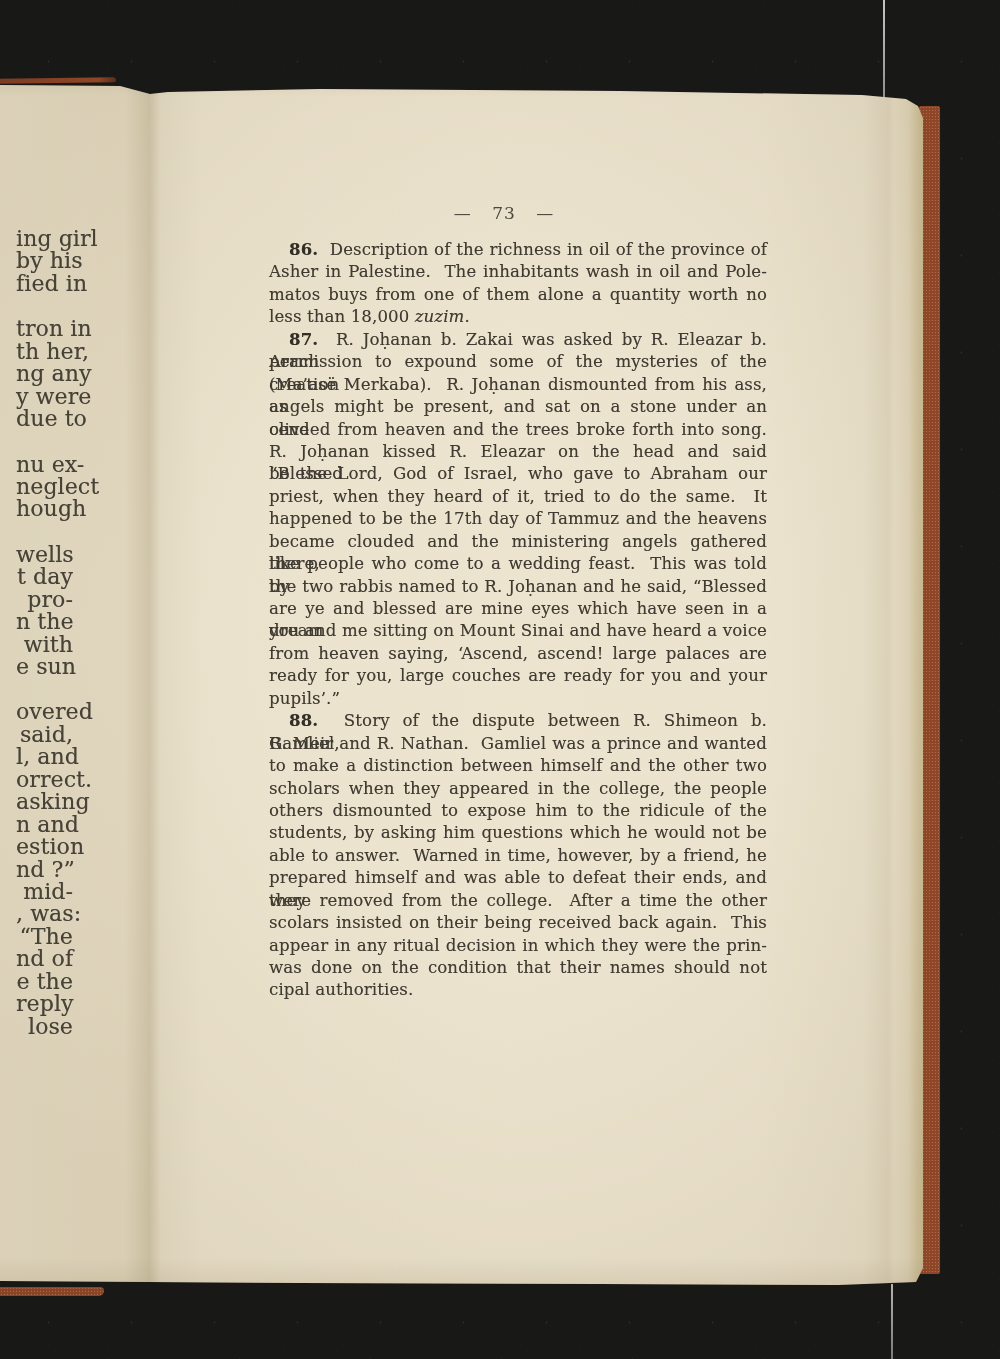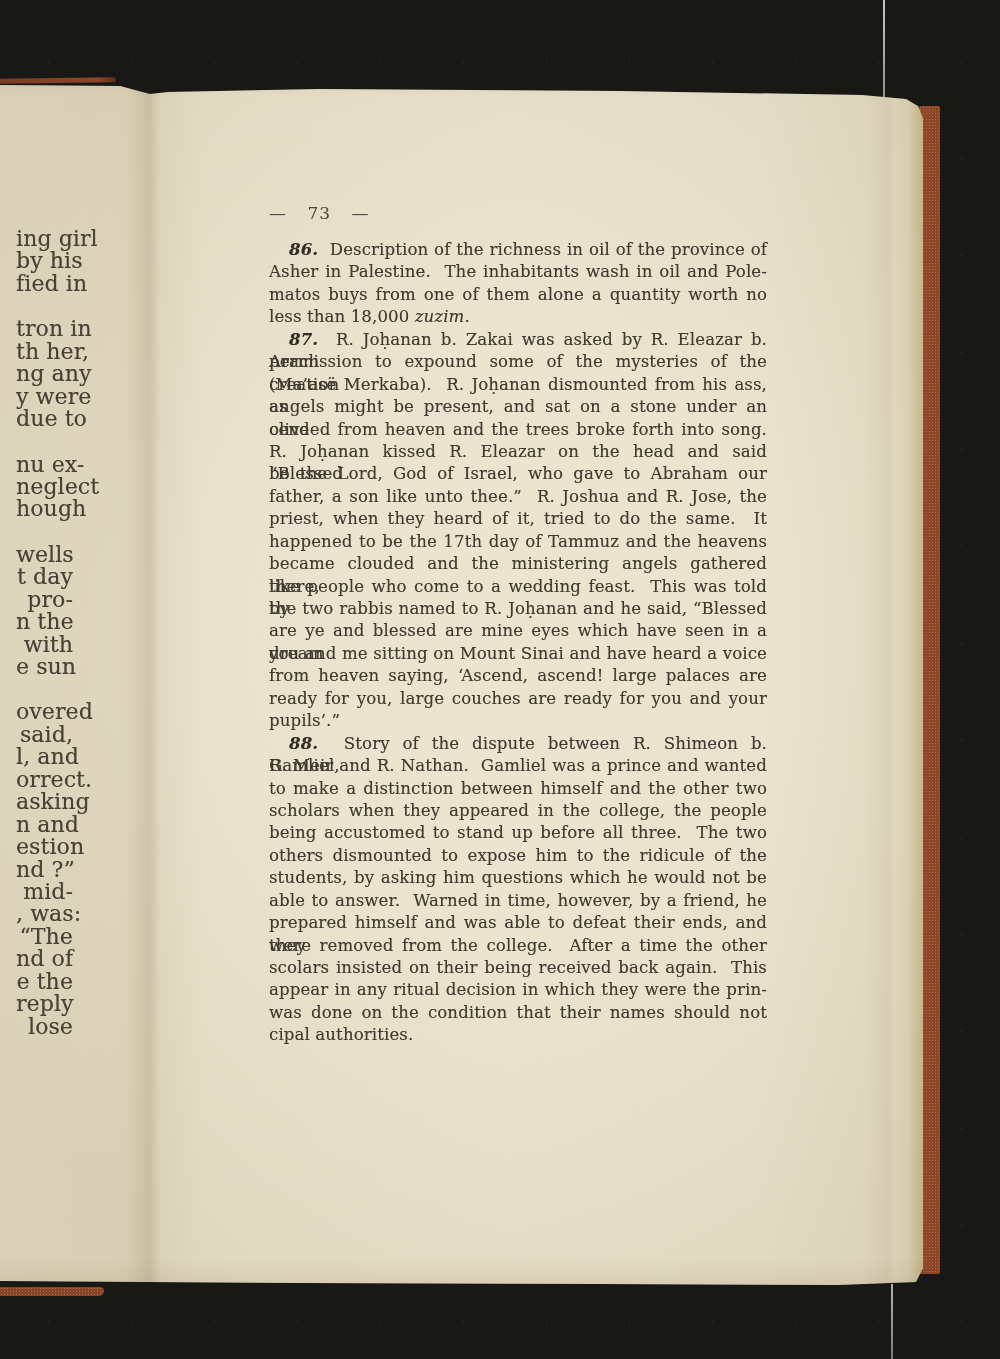--- a/index.html
+++ b/index.html
@@ -74,40 +74,41 @@
     text-align: right;
     font-size: 22px; line-height: 22.45px;
     color: #474237;
     letter-spacing: 0.1px;
     text-shadow: 0.2px 0.2px 0.3px rgba(64,58,46,0.45);
   }
   .frag-group { margin-bottom: 23px; }
   .frag-line { height: 22.45px; white-space: nowrap; overflow: visible; }
   
   .page-number {
-    position: absolute; left: 269px; top: 203px; width: 498px;
+    position: absolute; left: 255px; top: 203px; width: 498px;
+    text-align: center;
     font-size: 17px; color: #4c473d;
     word-spacing: 14px; letter-spacing: 1px;
   }
   
   .text-block {
     position: absolute; left: 269px; top: 239px; width: 498px;
     font-size: 16.5px; line-height: 22.45px;
     color: #403b32;
     letter-spacing: 0.15px;
     text-shadow: 0.2px 0.2px 0.3px rgba(64,58,46,0.45);
   }
   .line {
     height: 22.45px;
     text-align: justify;
     text-align-last: justify;
   }
   .line.last { text-align: left; text-align-last: left; }
   .line.indent { text-indent: 20px; }
-  .bold { font-weight: 700; color: #332f27; font-style: italic; }
+  .bold { font-weight: 700; color: #332f27; }
   .italic { font-style: italic; }
 </style>
 </head>
 <body>
 
 <div class="photo">
   <div class="string-top"></div>
   <div class="string-bottom"></div>
   <div class="cover-right"></div>
   <div class="cover-top-left"></div>
@@ -170,38 +171,36 @@
         <div class="line last"><span>less than 18,000 </span><span class="italic">zuzim</span><span>.</span></div>
       </div>
       <div>
         <div class="line indent"><span class="bold">87.</span><span>&nbsp; R. Joḥanan b. Zakai was asked by R. Eleazar b. Arach</span></div>
         <div class="line"><span>permission to expound some of the mysteries of the creation</span></div>
         <div class="line"><span>(Ma’asë Merkaba).&nbsp; R. Joḥanan dismounted from his ass, as</span></div>
         <div class="line"><span>angels might be present, and sat on a stone under an olive</span></div>
         <div class="line"><span>cended from heaven and the trees broke forth into song.</span></div>
         <div class="line"><span>R. Joḥanan kissed R. Eleazar on the head and said “Blessed</span></div>
         <div class="line"><span>be the Lord, God of Israel, who gave to Abraham our</span></div>
-        <div class="line"><span>father, a son like unto thee.”&nbsp; R. Joshua and R. Jose, the</span></div>
         <div class="line"><span>priest, when they heard of it, tried to do the same.&nbsp; It</span></div>
         <div class="line"><span>happened to be the 17th day of Tammuz and the heavens</span></div>
         <div class="line"><span>became clouded and the ministering angels gathered there,</span></div>
         <div class="line"><span>like people who come to a wedding feast.&nbsp; This was told by</span></div>
         <div class="line"><span>the two rabbis named to R. Joḥanan and he said, “Blessed</span></div>
         <div class="line"><span>are ye and blessed are mine eyes which have seen in a dream</span></div>
         <div class="line"><span>you and me sitting on Mount Sinai and have heard a voice</span></div>
         <div class="line"><span>from heaven saying, ‘Ascend, ascend! large palaces are</span></div>
         <div class="line"><span>ready for you, large couches are ready for you and your</span></div>
         <div class="line last"><span>pupils’.”</span></div>
       </div>
       <div>
         <div class="line indent"><span class="bold">88.</span><span>&nbsp; Story of the dispute between R. Shimeon b. Gamliel,</span></div>
         <div class="line"><span>R. Meir and R. Nathan.&nbsp; Gamliel was a prince and wanted</span></div>
         <div class="line"><span>to make a distinction between himself and the other two</span></div>
         <div class="line"><span>scholars when they appeared in the college, the people</span></div>
-        <div class="line"><span>being accustomed to stand up before all three.&nbsp; The two</span></div>
         <div class="line"><span>others dismounted to expose him to the ridicule of the</span></div>
         <div class="line"><span>students, by asking him questions which he would not be</span></div>
         <div class="line"><span>able to answer.&nbsp; Warned in time, however, by a friend, he</span></div>
         <div class="line"><span>prepared himself and was able to defeat their ends, and they</span></div>
         <div class="line"><span>were removed from the college.&nbsp; After a time the other</span></div>
         <div class="line"><span>scolars insisted on their being received back again.&nbsp; This</span></div>
         <div class="line"><span>appear in any ritual decision in which they were the prin-</span></div>
         <div class="line"><span>was done on the condition that their names should not</span></div>
         <div class="line last"><span>cipal authorities.</span></div>
       </div>

